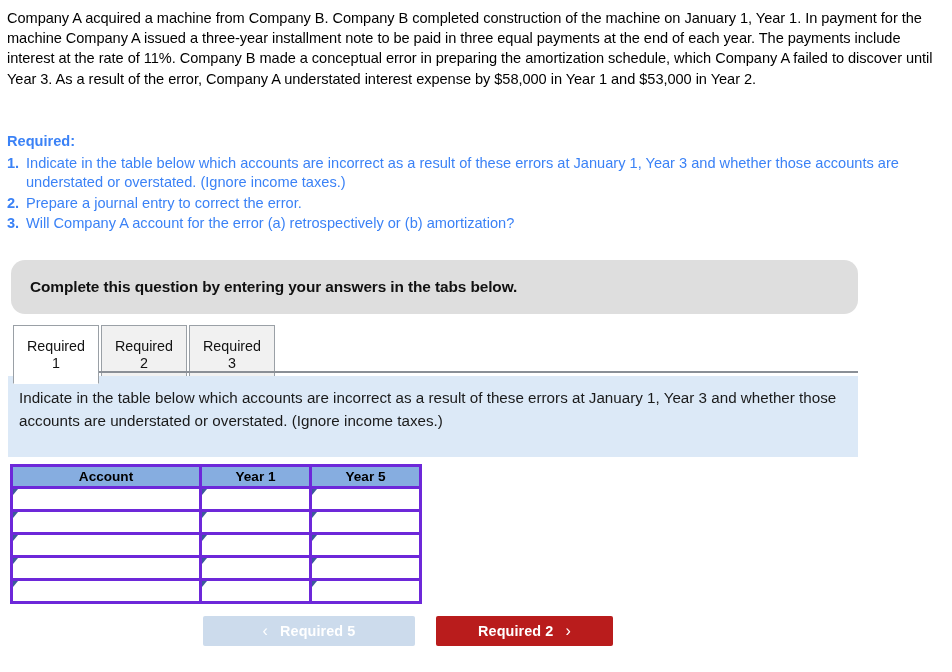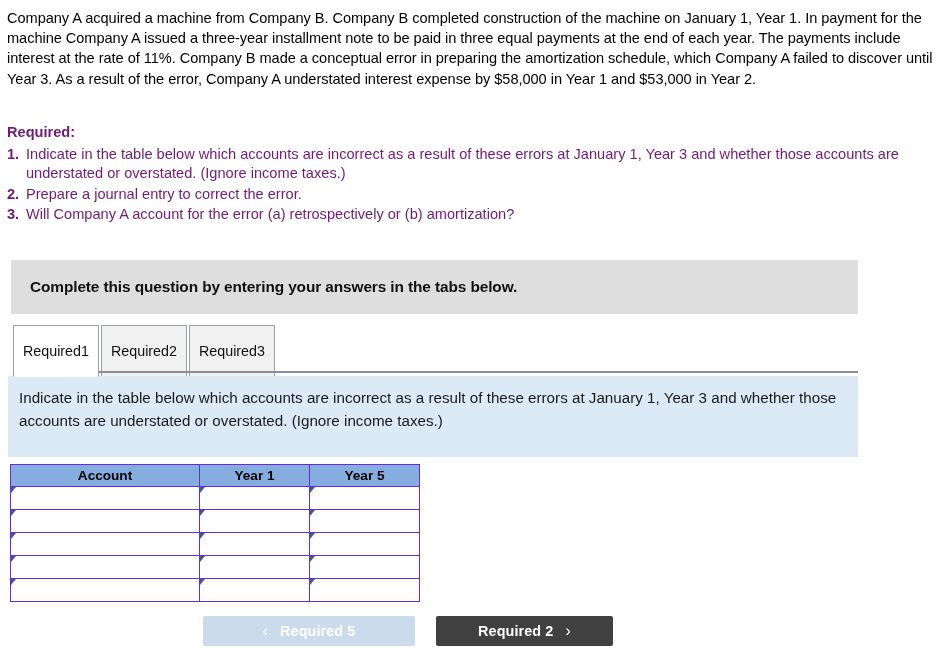--- a/index.html
+++ b/index.html
@@ -19,43 +19,44 @@
     left: 7px; top: 8px; width: 938px;
     font-size: 14.6px;
     line-height: 20.2px;
     letter-spacing: -0.05px;
     color: #000000;
   }
 
   
   .required-block {
     position: absolute;
-    left: 7px; top: 123px; width: 938px;
+    left: 7px; top: 132px; width: 938px;
     font-size: 14.6px;
     line-height: 19.6px;
-    color: #701a75;
+    color: #3b82f6;
   }
   .required-title { font-weight: bold; margin-bottom: 2px; }
   .req-row { display: flex; align-items: flex-start; margin-bottom: 1px; }
   .req-num {
     font-weight: bold;
     width: 19px;
     flex: 0 0 19px;
     text-align: left;
   }
   .req-text { flex: 1 1 auto; }
 
   
   .gray-banner {
     position: absolute;
     left: 11px; top: 260px;
     width: 847px; height: 54px;
     background: #dedede;
     display: flex;
     align-items: center;
+    border-radius: 14px;
   }
   .gray-banner-text {
     font-size: 15.4px;
     font-weight: bold;
     color: #111111;
     padding-left: 19px;
     letter-spacing: -0.1px;
   }
 
   
@@ -66,26 +67,27 @@
   }
   .tabstrip-underline {
     position: absolute;
     left: 0; bottom: 0; width: 845px;
     height: 2px;
     background: #8a8f96;
   }
   .tabs-row { position: absolute; left: 0; top: 0; display: flex; }
   .tab {
     width: 86px;
-    height: 52px;
+    height: 59px;
     border: 1px solid #9aa0a6;
     background: #f1f1f1;
     font-size: 14.3px;
     color: #111111;
     display: flex;
+    flex-direction: column;
     align-items: center;
     justify-content: center;
     line-height: 17px;
     margin-right: 2px;
     cursor: pointer;
   }
   .tab.active {
     background: #ffffff;
     border-bottom-color: #ffffff;
     position: relative;
@@ -107,21 +109,21 @@
   
   .answer-table {
     position: absolute;
     left: 10px; top: 464px;
     width: 409px;
     border-collapse: collapse;
     table-layout: fixed;
   }
   .answer-table th,
   .answer-table td {
-    border: 1px solid #6d28d9;
+    border: 3px solid #6d28d9;
     padding: 0;
   }
   .answer-table th {
     background: #86ade0;
     height: 22px;
     font-size: 13.6px;
     font-weight: bold;
     color: #000000;
     text-align: center;
   }
@@ -171,21 +173,21 @@
     user-select: none;
   }
   .nav-prev {
     left: 0;
     width: 212px;
     background: #ccdbec;
   }
   .nav-next {
     left: 233px;
     width: 177px;
-    background: #404040;
+    background: #b91c1c;
   }
   .chev {
     font-size: 16px;
     font-weight: normal;
     line-height: 1;
     display: inline-block;
   }
 </style>
 </head>
 <body>

